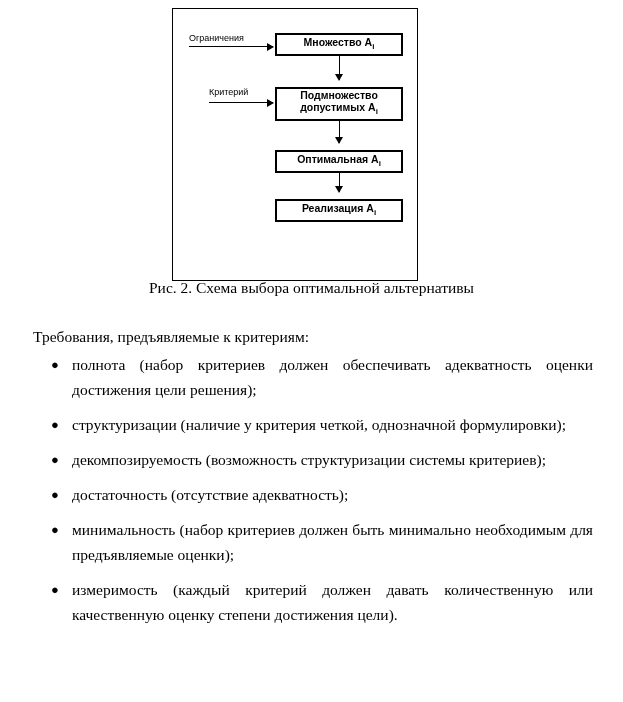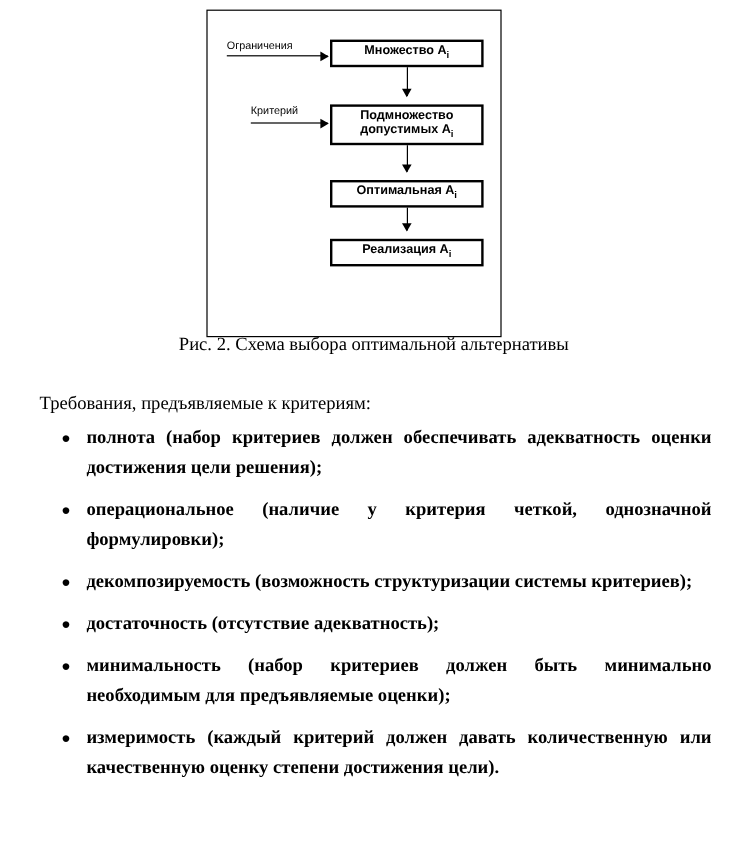--- a/index.html
+++ b/index.html
@@ -144,21 +144,21 @@
     text-align: justify;
     text-justify: inter-word;
   }
   .list li .bullet {
     position: absolute;
     left: 18px;
     top: 0;
     font-size: 13px;
     line-height: 25px;
   }
-  .list li .txt { display: block; font-weight: bold; }
+  .list li .txt { display: block; }
 </style>
 </head>
 <body>
 
 <div class="figure-wrap">
   <div class="diagram">
 
     <div class="inlabel inlabel-1">Ограничения</div>
     <div class="h-arrow h-arrow-1"></div>
 
@@ -197,21 +197,21 @@
 
 <div class="intro">Требования, предъявляемые к критериям:</div>
 
 <ul class="list">
   <li>
     <span class="bullet">●</span>
     <span class="txt">полнота (набор критериев должен обеспечивать адекватность оценки достижения цели решения);</span>
   </li>
   <li>
     <span class="bullet">●</span>
-    <span class="txt">операциональное (наличие у критерия четкой, однозначной формулировки);</span>
+    <span class="txt">структуризации (наличие у критерия четкой, однозначной формулировки);</span>
   </li>
   <li>
     <span class="bullet">●</span>
     <span class="txt">декомпозируемость (возможность структуризации системы критериев);</span>
   </li>
   <li>
     <span class="bullet">●</span>
     <span class="txt">достаточность (отсутствие адекватность);</span>
   </li>
   <li>

